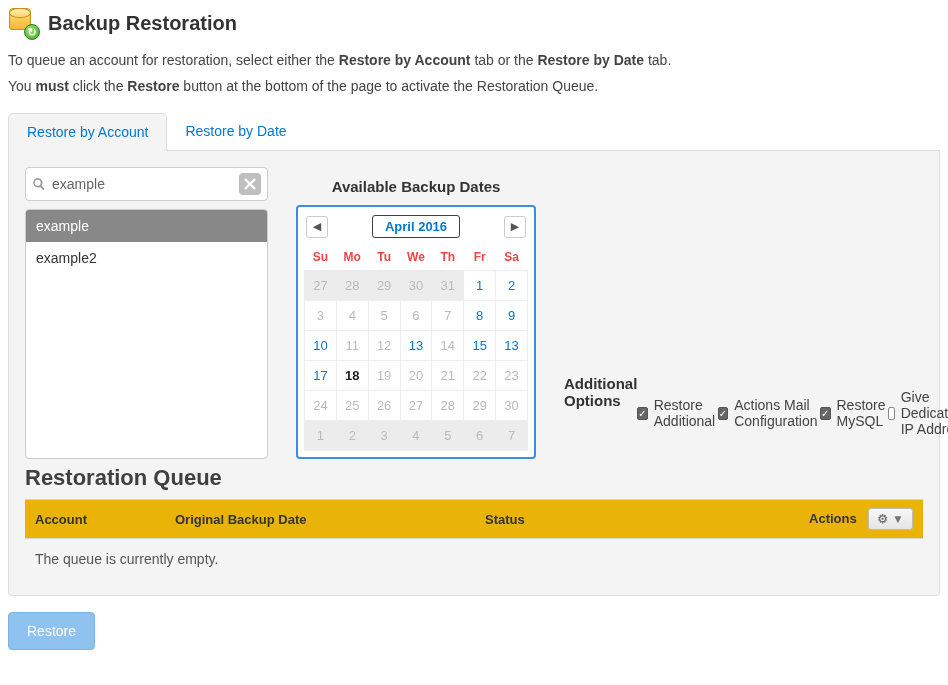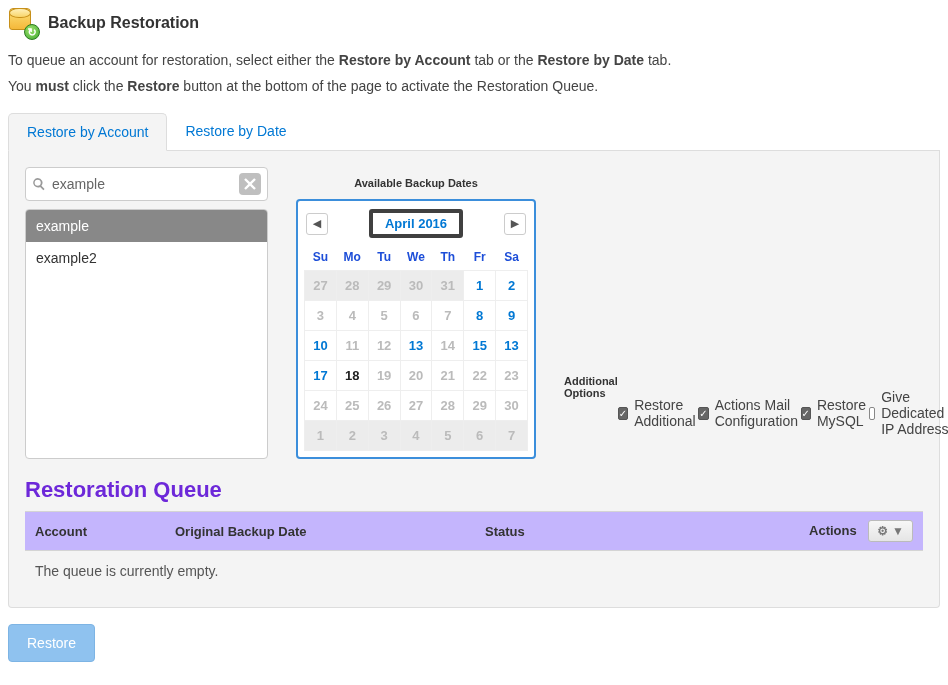--- a/index.html
+++ b/index.html
@@ -26,21 +26,21 @@
     background: linear-gradient(#fff0b8,#f8d56a);
     border: 1px solid #c7901a; border-radius: 10px/5px;
   }
   .arrow {
     position: absolute; right: -2px; bottom: -2px; width: 16px; height: 16px;
     background: radial-gradient(circle at 40% 35%, #9de26d, #3fa92f);
     border: 1px solid #2b7a20; border-radius: 50%;
     display: flex; align-items: center; justify-content: center;
     color: #fff; font-size: 11px; font-weight: bold;
   }
-  h1 { font-size: 16px; font-weight: bold; color: #333; margin: 0; }
+  h1 { font-size: 20px; font-weight: bold; color: #333; margin: 0; }
   p.intro { margin: 10px 0 6px; color: #444; }
   .tabs { display: flex; border-bottom: 1px solid #ddd; margin-top: 18px; }
   .tab {
     padding: 10px 18px; color: #0178d4; cursor: pointer; position: relative; top: 1px;
   }
   .tab.active {
     background: #f4f4f4; border: 1px solid #ddd; border-bottom: 1px solid #f4f4f4;
     border-radius: 5px 5px 0 0;
   }
   .panel {
@@ -67,67 +67,67 @@
   .list {
     margin-top: 8px; border: 1px solid #ccc; border-radius: 4px; background: #fff;
     height: 250px; overflow: auto;
   }
   .list-item {
     padding: 8px 10px; cursor: pointer; color: #333;
   }
   .list-item.selected { background: #888; color: #fff; }
   
   .col-cal { flex: 0 0 auto; }
-  h3.section { font-size: 11px; font-weight: bold; color: #333; margin: 8px 0 10px; }
+  h3.section { font-size: 15px; font-weight: bold; color: #333; margin: 8px 0 10px; }
   .col-cal h3.section { text-align: center; }
   .cal-box {
     border: 2px solid #3b8edb; border-radius: 4px; background: #fff; padding: 6px;
     width: 240px;
   }
   .cal-head { display: flex; align-items: center; justify-content: space-between; padding: 2px; }
   .nav-btn {
     width: 22px; height: 22px; border: 1px solid #ccc; border-radius: 3px; background: #fff;
     display: flex; align-items: center; justify-content: center; cursor: pointer; color: #555;
     font-size: 11px;
   }
   .month-chip {
-    border: 4px solid #404040; border-radius: 3px; padding: 3px 12px; color: #0178d4;
+    border: 1px solid #404040; border-radius: 3px; padding: 3px 12px; color: #0178d4;
     font-weight: bold; background: #fff; font-size: 13px;
   }
   table.cal { border-collapse: collapse; width: 100%; margin-top: 4px; table-layout: fixed; }
   table.cal th {
-    font-size: 12px; color: #1d4ed8; padding: 6px 0; font-weight: bold; margin-top: 48px;
+    font-size: 12px; color: #ef4444; padding: 6px 0; font-weight: bold; margin-top: 48px;
   }
   table.cal td {
     border: 1px solid #eee; text-align: center; padding: 0; height: 30px;
-    font-size: 13px; color: #bbb; background: #fff; font-weight: bold;
+    font-size: 13px; color: #bbb; background: #fff;
   }
   table.cal td.other { background: #ececec; color: #bbb; }
   table.cal td.avail { color: #0178d4; cursor: pointer; }
   table.cal td.today { color: #222; font-weight: bold; }
   
   .col-opts { flex: 1; display: flex; flex-direction: row; }
   .opt { display: flex; align-items: center; gap: 6px; margin: 4px 0; color: #444; }
   .chk {
     width: 13px; height: 13px; border: 1px solid #888; border-radius: 2px;
     display: inline-flex; align-items: center; justify-content: center;
     background: #fff; font-size: 10px; color: #444; cursor: pointer;
   }
   .chk.checked { background: #666; color: #fff; border-color: #555; }
   hr.sep { border: none; border-top: 1px solid #ddd; margin: 10px 0; }
   .add-btn {
     margin-top: auto; align-self: flex-start;
     background: #fff; border: 1px solid #ccc; border-radius: 4px; padding: 9px 14px;
     color: #555; cursor: pointer; font-size: 16px;
   }
   
-  h2.queue { font-size: 22px; font-weight: bold; color: #6d28d9; margin: 18px 0 8px; }
+  h2.queue { font-size: 22px; font-weight: bold; color: #404040; margin: 6px 0 8px; }
   table.qtable { width: 100%; border-collapse: collapse; }
   table.qtable thead th {
-    background: #c4b5fd; text-align: left; padding: 8px 10px; font-weight: bold;
+    background: #eab308; text-align: left; padding: 8px 10px; font-weight: bold;
     color: #333; border-top: 1px solid #d4d4d4; border-bottom: 1px solid #d4d4d4;
     font-size: 13px;
   }
   table.qtable thead th.actions { text-align: right; white-space: nowrap; }
   .gear-btn {
     display: inline-flex; align-items: center; gap: 4px;
     background: linear-gradient(#f7f7f7,#e5e5e5); border: 1px solid #bbb; border-radius: 3px;
     padding: 3px 8px; color: #777; cursor: pointer; margin-left: 8px; font-size: 12px;
   }
   table.qtable tbody td { padding: 12px 10px; color: #555; }

